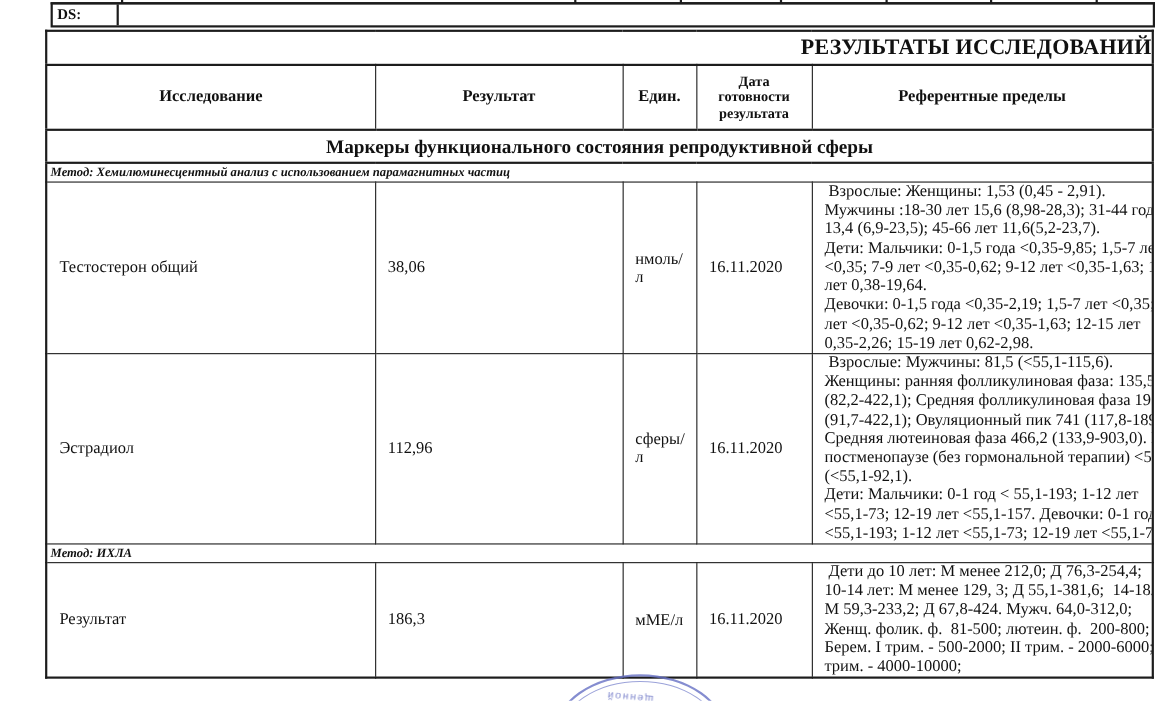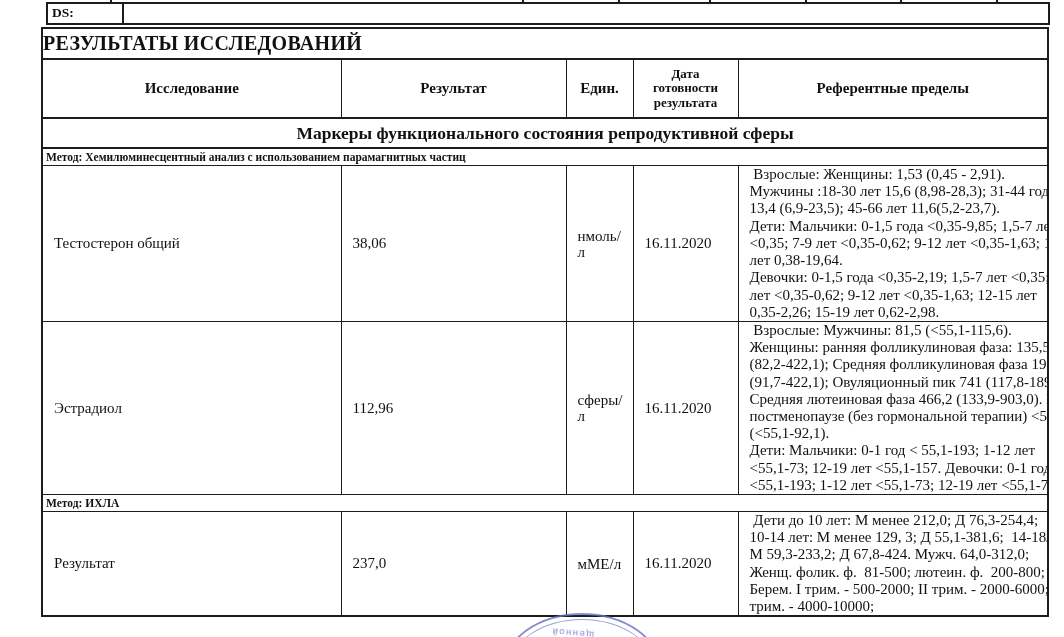--- a/index.html
+++ b/index.html
@@ -5,31 +5,31 @@
   html,body{margin:0;padding:0;}
   body{
     width:1064px;height:637px;background:#ffffff;position:relative;overflow:hidden;
     font-family:"Liberation Serif", serif;color:#111;
   }
   
   .topline{position:absolute;left:46px;top:2px;width:1004px;height:2px;background:#1c1c1c;}
   .tick{position:absolute;top:0;width:2px;height:3px;background:#1c1c1c;}
   
   .ds-strip{position:absolute;left:46px;top:2px;width:1004px;height:23px;border:2px solid #1c1c1c;box-sizing:border-box;display:flex;}
-  .ds-cell{width:76px;border-right:2px solid #1c1c1c;box-sizing:border-box;font-weight:bold;font-size:13.5px;padding:1px 0 0 4px;}
+  .ds-cell{width:60px;border-right:2px solid #1c1c1c;box-sizing:border-box;font-weight:bold;font-size:13.5px;padding:1px 0 0 4px;}
   .ds-value{flex:1;}
   
   table.main{position:absolute;left:41px;top:27px;width:1006px;border-collapse:collapse;table-layout:fixed;}
   table.main{border:2px solid #1c1c1c;}
   table.main td, table.main th{border:1.5px solid #1c1c1c;padding:0;overflow:hidden;color:#111;}
-  tr.title-row td{height:29px;text-align:left;font-weight:bold;font-size:20px;letter-spacing:.3px;border-bottom:2.5px solid #1c1c1c;}
+  tr.title-row td{height:29px;text-align:right;font-weight:bold;font-size:20px;letter-spacing:.3px;border-bottom:2.5px solid #1c1c1c;}
   tr.head-row th{height:57px;vertical-align:middle;text-align:center;font-weight:bold;font-size:15px;border-bottom:2.5px solid #1c1c1c;margin-left:20px;}
   tr.head-row th.h-date{font-size:13px;line-height:14.5px;padding:0 6px;}
   tr.section-row td{height:28px;text-align:center;font-weight:bold;font-size:17.5px;border-bottom:2px solid #1c1c1c;}
-  tr.method-row td{height:16px;font-weight:bold;font-size:11.5px;padding-left:3px;vertical-align:middle;}
+  tr.method-row td{height:16px;font-weight:bold;font-style:italic;font-size:11.5px;padding-left:3px;vertical-align:middle;}
   tr.data-row td{vertical-align:middle;font-size:15px;padding-left:11px;}
   tr.row-1{height:156px;} tr.row-2{height:172px;} tr.row-3{height:104px;}
   td.c-study{padding-left:6px;}
   td.c-result{padding-left:6px;}
   td.c-unit{font-size:14px;line-height:16px;padding-left:3px;white-space:pre-line;}
   td.c-date{font-size:14px;padding-left:4px;}
   td.c-ref{vertical-align:top;font-size:12.5px;line-height:17.2px;white-space:pre;padding:1px 0 0 3px;}
   
   .stamp{position:absolute;left:503px;top:613px;width:158px;height:112px;border:2.5px solid rgba(103,113,196,.8);border-radius:50%;box-sizing:border-box;}
   .stamp::before{content:"";position:absolute;inset:4px;border:1.5px solid rgba(103,113,196,.65);border-radius:50%;}
@@ -108,21 +108,21 @@
 (&lt;55,1-92,1).
 Дети: Мальчики: 0-1 год &lt; 55,1-193; 1-12 лет
 &lt;55,1-73; 12-19 лет &lt;55,1-157. Девочки: 0-1 год
 &lt;55,1-193; 1-12 лет &lt;55,1-73; 12-19 лет &lt;55,1-728.</td>
   </tr>
   <tr class="method-row">
     <td colspan="5">Метод: ИХЛА</td>
   </tr>
   <tr class="data-row row-3">
     <td class="c-study">Результат</td>
-    <td class="c-result">237,0</td>
+    <td class="c-result">186,3</td>
     <td class="c-unit">мМЕ/л</td>
     <td class="c-date">16.11.2020</td>
     <td class="c-ref"> Дети до 10 лет: М менее 212,0; Д 76,3-254,4;
 10-14 лет: М менее 129, 3; Д 55,1-381,6;  14-18лет:
 М 59,3-233,2; Д 67,8-424. Мужч. 64,0-312,0;
 Женщ. фолик. ф.  81-500; лютеин. ф.  200-800;
 Берем. I трим. - 500-2000; II трим. - 2000-6000; III
 трим. - 4000-10000;</td>
   </tr>
   </tbody>

